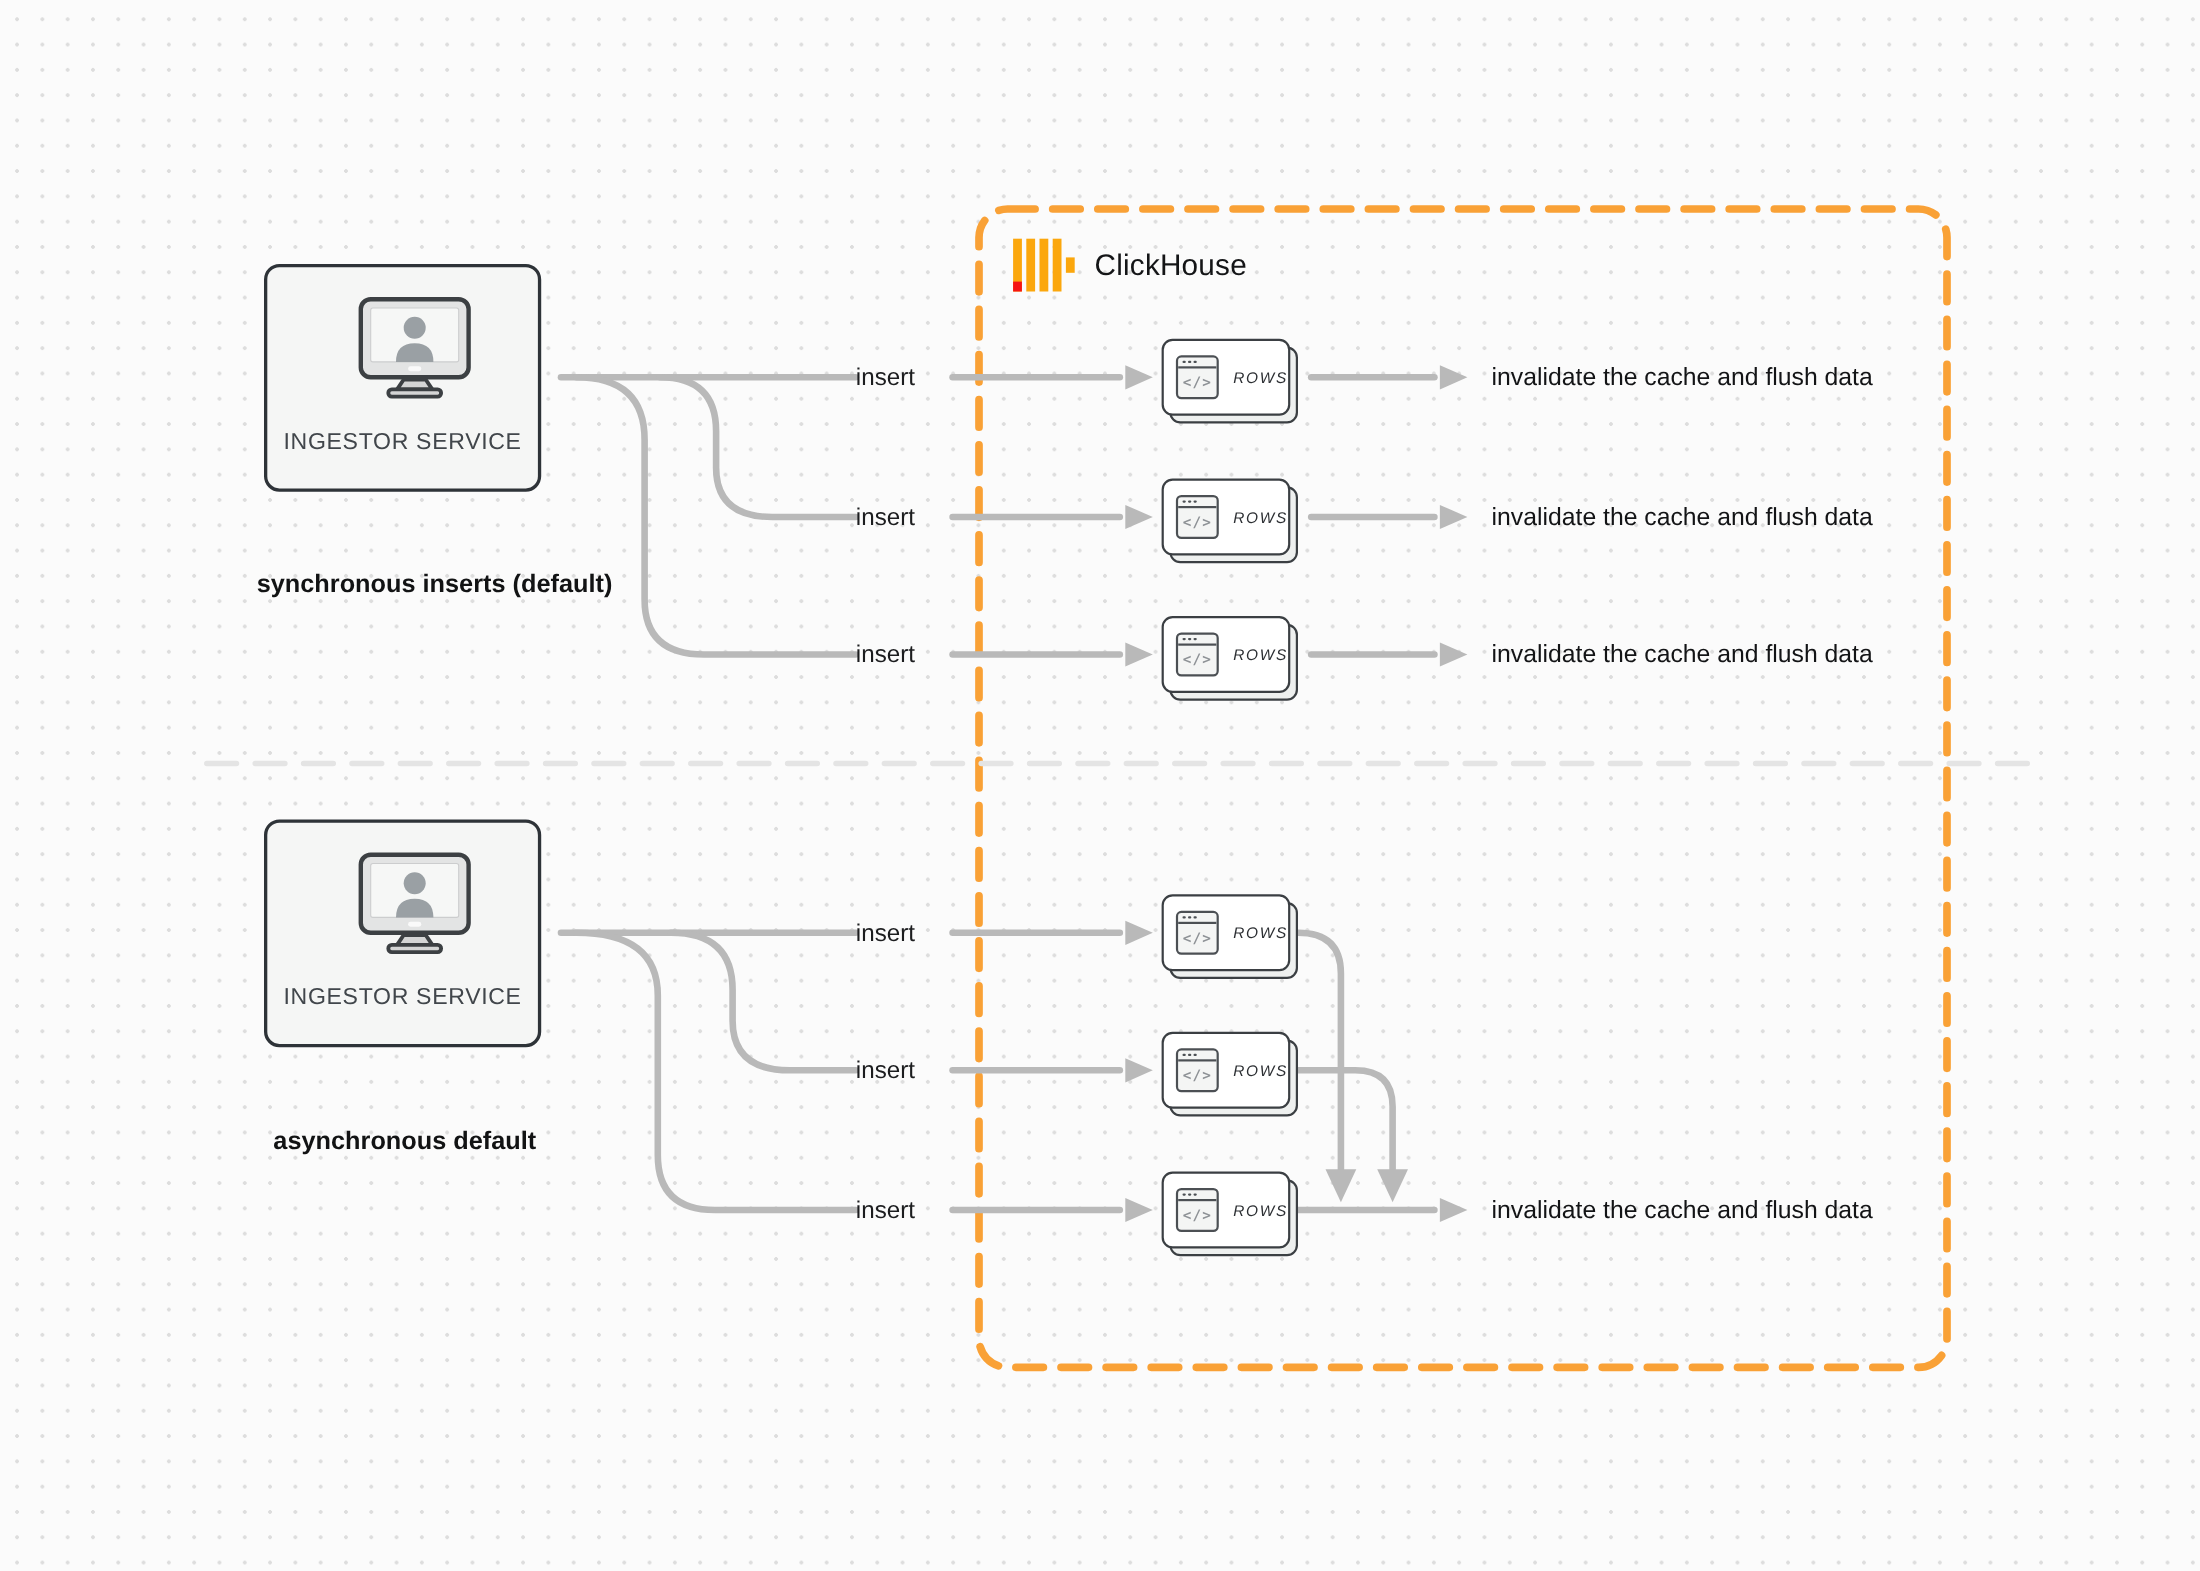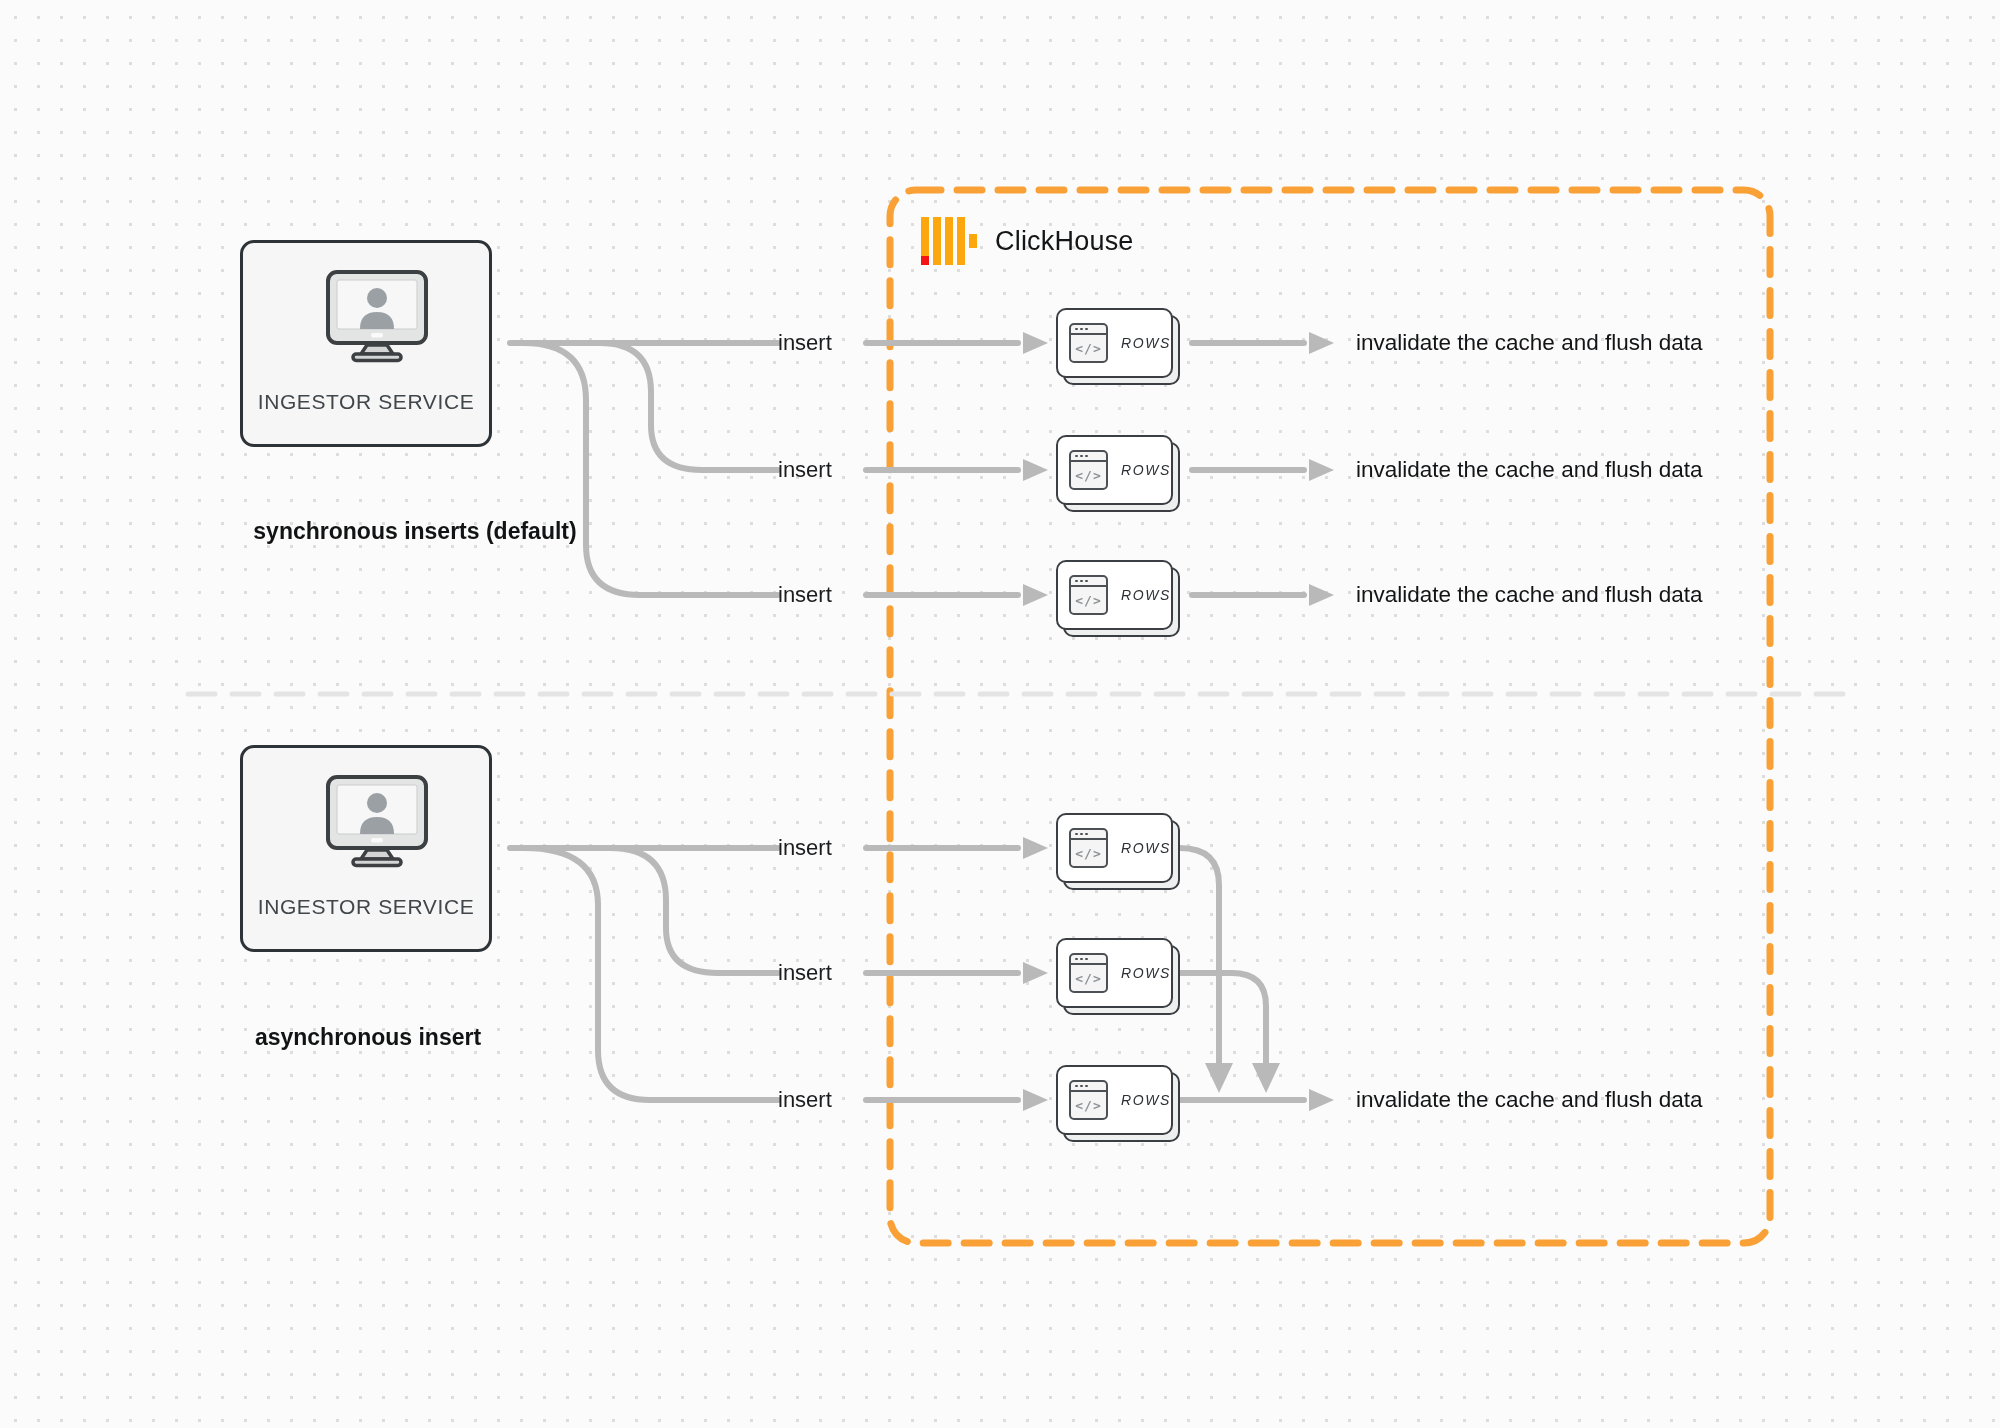--- a/index.html
+++ b/index.html
@@ -152,22 +152,22 @@
     <rect x="12" y="11" width="80" height="49" rx="2" fill="#f6f7f6" stroke="#cccdce" stroke-width="1"></rect>
     <circle cx="52" cy="29" r="10" fill="#9aa0a4"></circle>
     <path d="M35 60 Q35 43 52 43 Q69 43 69 60 Z" fill="#9aa0a4"></path>
     <rect x="46" y="64" width="12" height="4.5" rx="2.2" fill="#fafafa"></rect>
     <path d="M42 76 H62 L68 85 H36 Z" fill="#d4d5d5" stroke="#3c4043" stroke-width="3.5" stroke-linejoin="round"></path>
     <rect x="28" y="85" width="48" height="6.5" rx="3.2" fill="#d4d5d5" stroke="#3c4043" stroke-width="3.5"></rect>
   </svg>
   <div class="svc-label">INGESTOR SERVICE</div>
 </div>
 
-<div class="caption" style="left:415px;top:531px;">synchronous inserts (default)</div>
-<div class="caption" style="left:368px;top:1037px;">asynchronous insert</div>
+<div class="caption" style="left:395px;top:531px;">synchronous inserts (default)</div>
+<div class="caption" style="left:368px;top:1037px;">asynchronous default</div>
 
 <div class="insert-label" style="top:343px;">insert</div>
 <div class="insert-label" style="top:470px;">insert</div>
 <div class="insert-label" style="top:595px;">insert</div>
 <div class="insert-label" style="top:848px;">insert</div>
 <div class="insert-label" style="top:973px;">insert</div>
 <div class="insert-label" style="top:1100px;">insert</div>
 
 <div class="card" style="left:1056px;top:308px;">
   <div class="card-shadow"></div>

